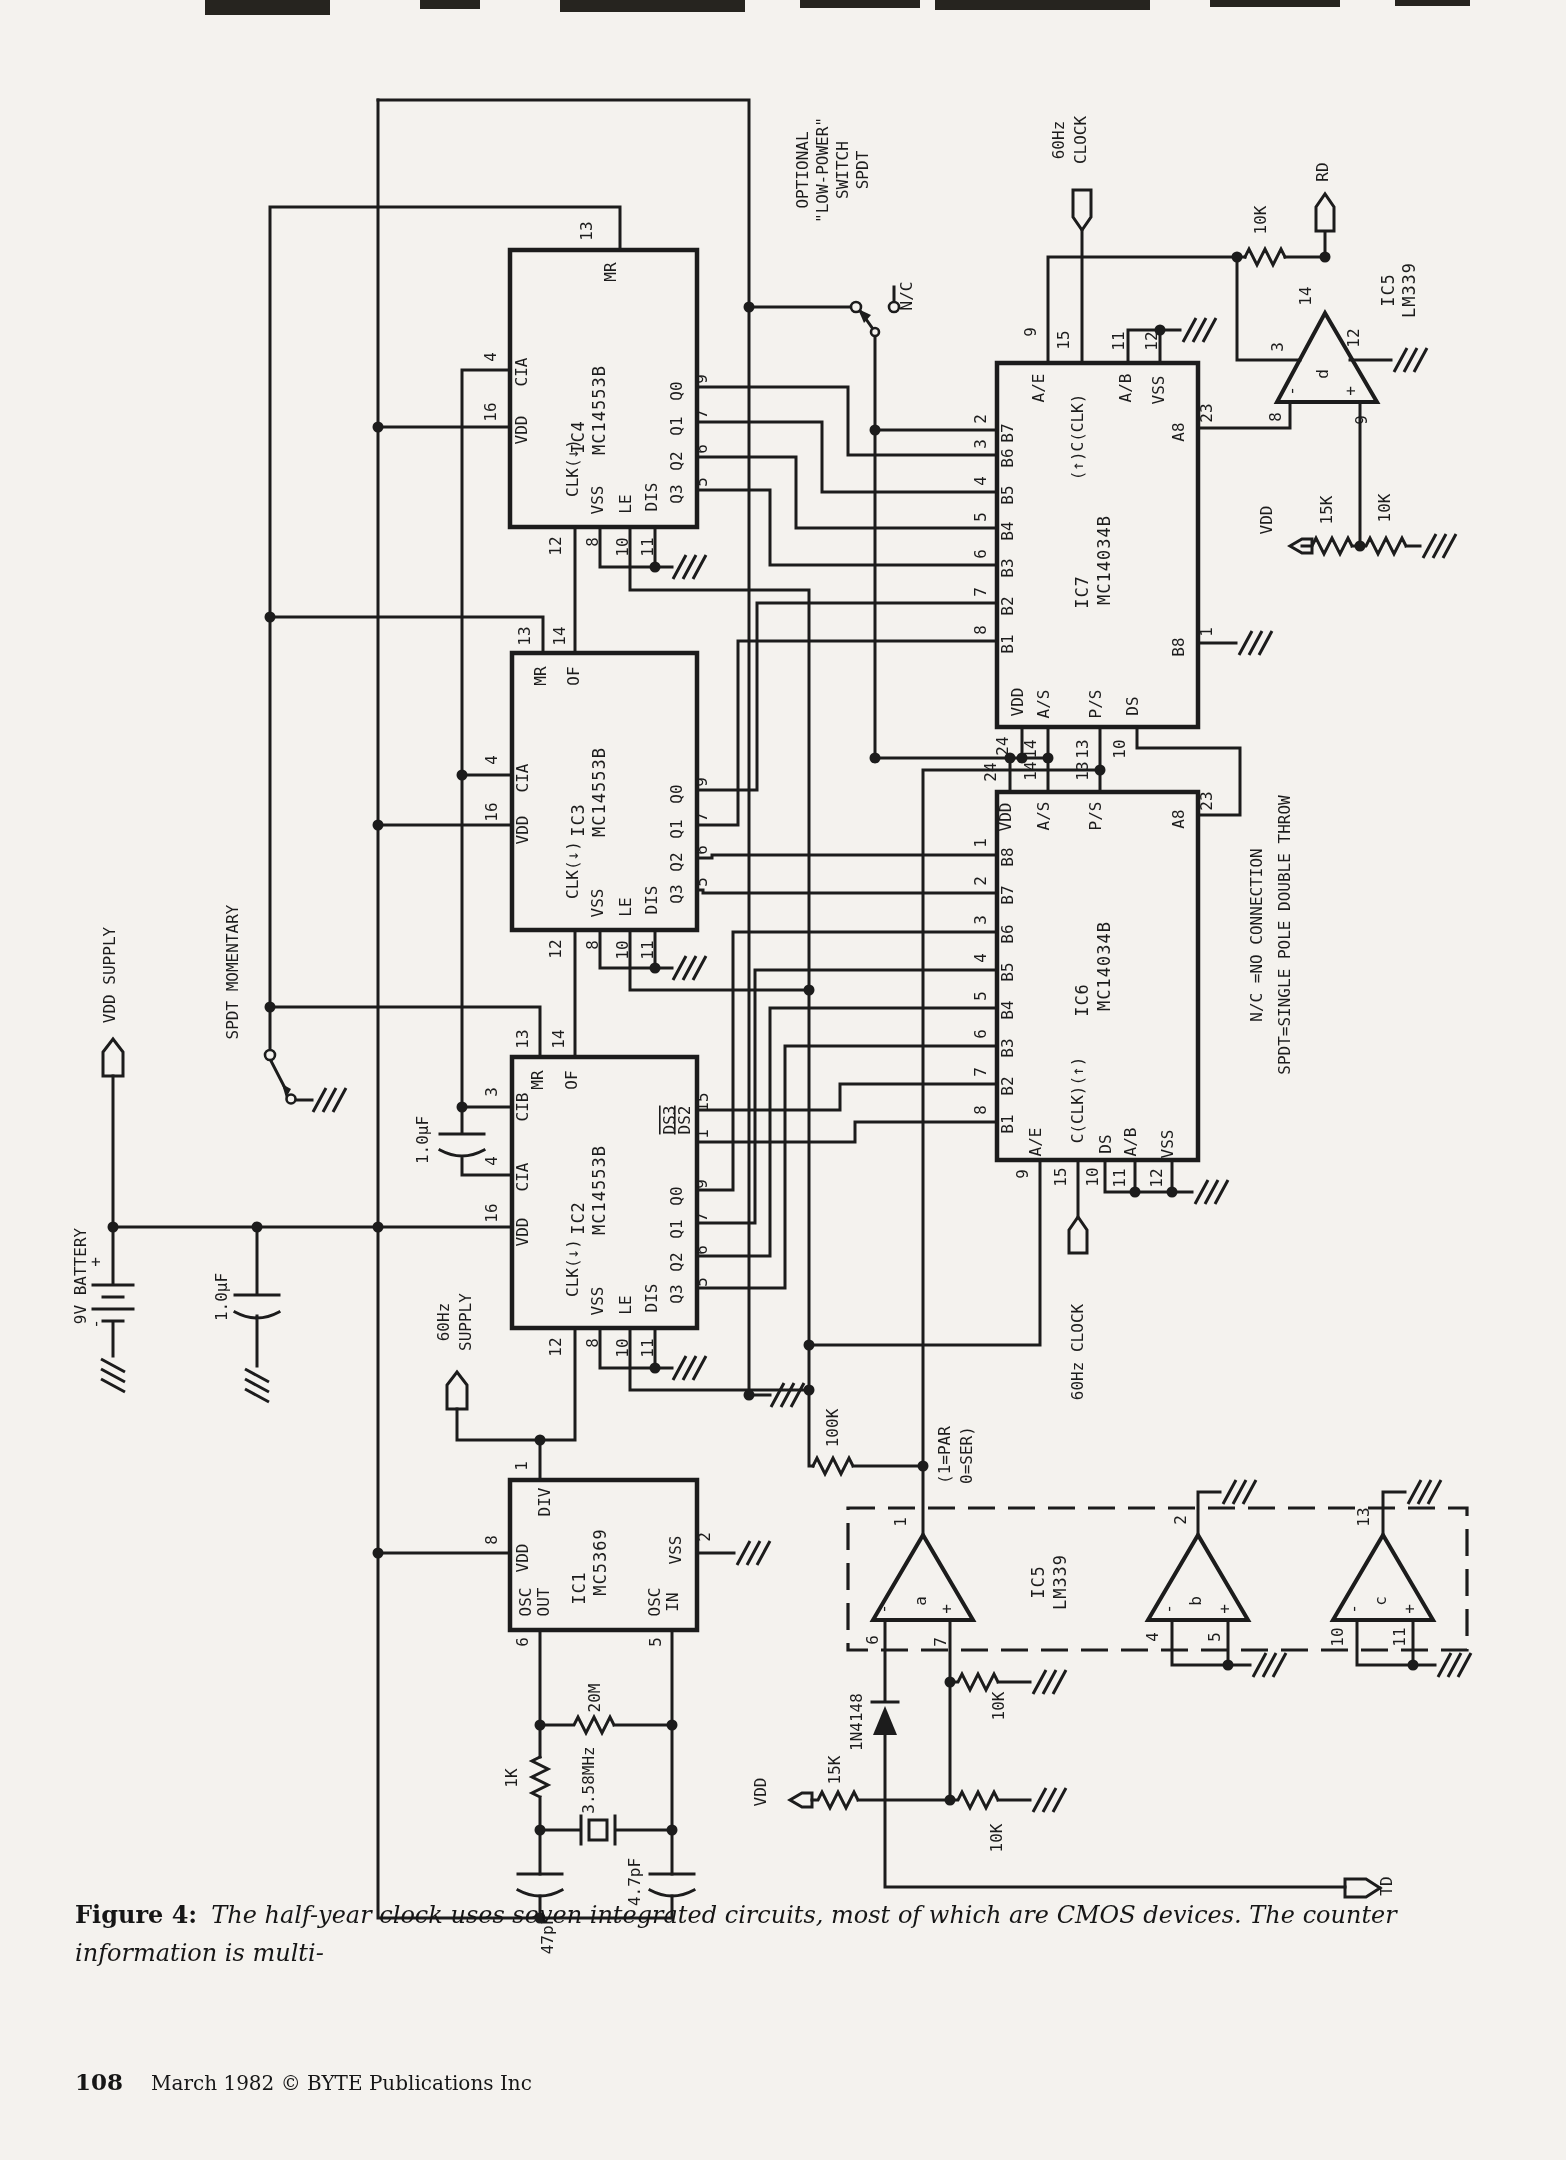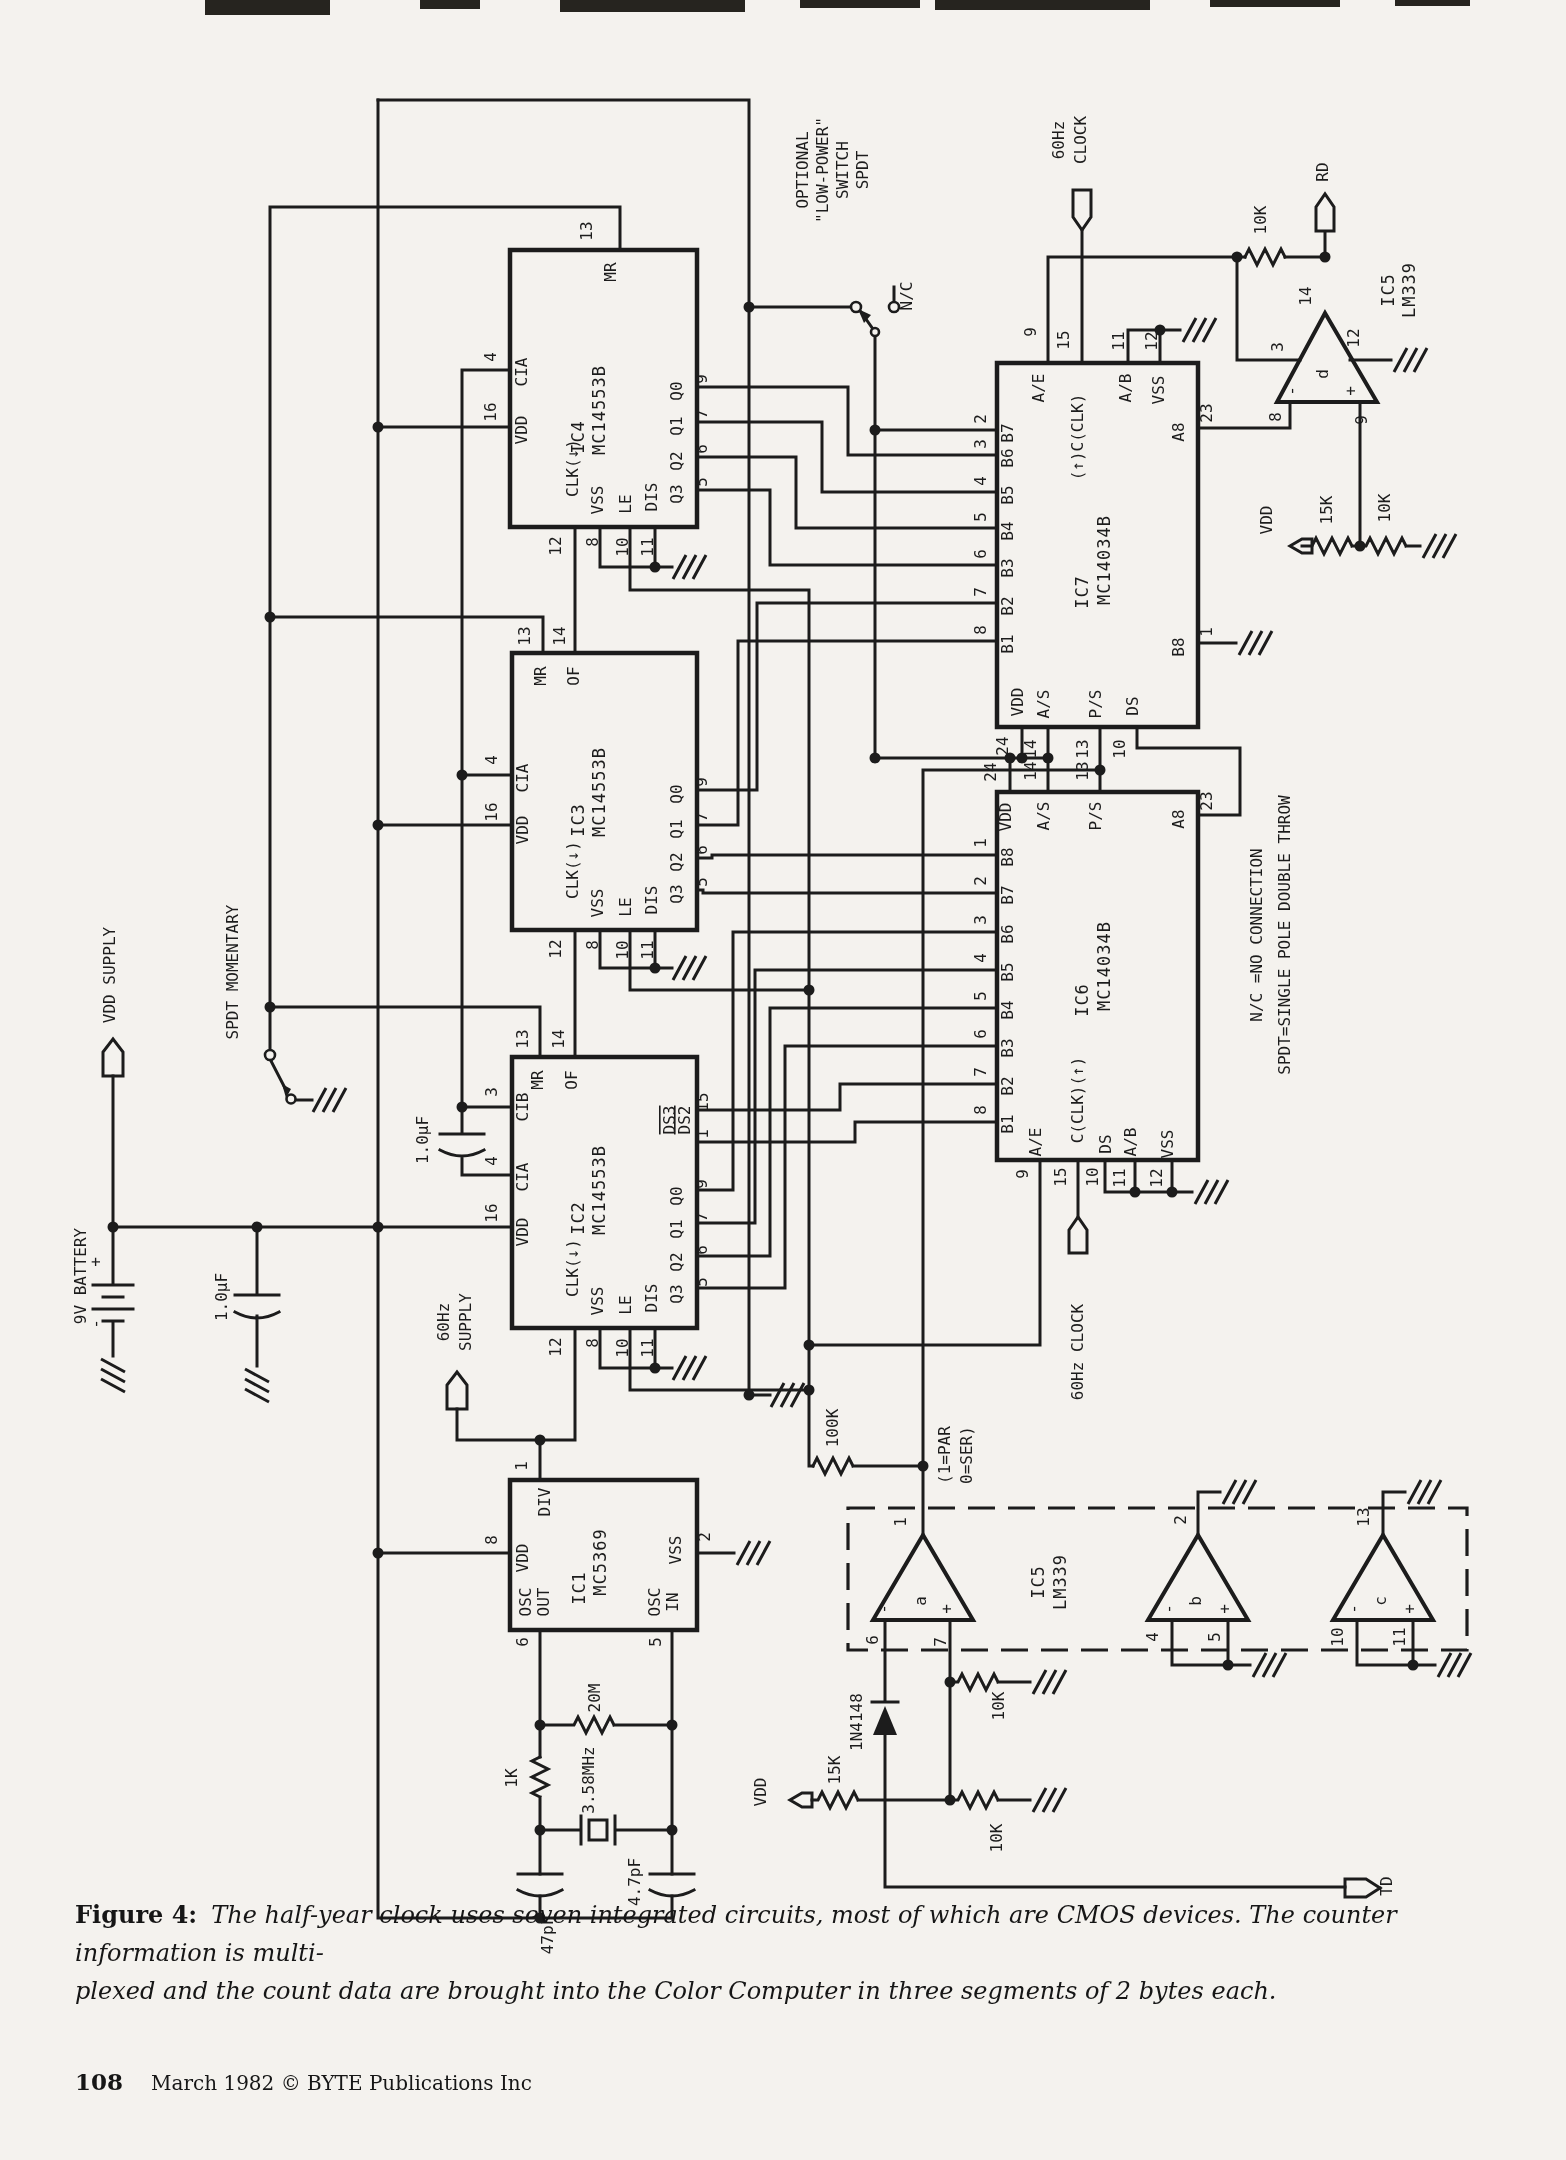--- a/index.html
+++ b/index.html
@@ -473,19 +473,18 @@
     <text class="t" x="1004" y="1706" transform="rotate(-90 1004 1706)">10K</text>
     <text class="t" x="1002" y="1838" transform="rotate(-90 1002 1838)">10K</text>
     <text class="t" x="1392" y="1886" transform="rotate(-90 1392 1886)">TD</text>
     <text class="t" x="1262" y="935" transform="rotate(-90 1262 935)">N/C =NO CONNECTION</text>
     <text class="t" x="1290" y="935" transform="rotate(-90 1290 935)">SPDT=SINGLE POLE DOUBLE THROW</text>
   </g>
 </svg>
 
 <div class="caption">
   <div><span class="fb">Figure 4:</span><span class="it">The half-year clock uses seven integrated circuits, most of which are CMOS devices. The counter information is multi-</span></div>
-  <div><span class="it">plexed and the count data are brought into the Color Computer in three segments of 2 bytes each.</span></div>
 </div>
 
 <div class="footer">
   <span class="pg">108</span><span class="ft">March 1982 © BYTE Publications Inc</span>
 </div>
 </div>
 
 </body></html>

